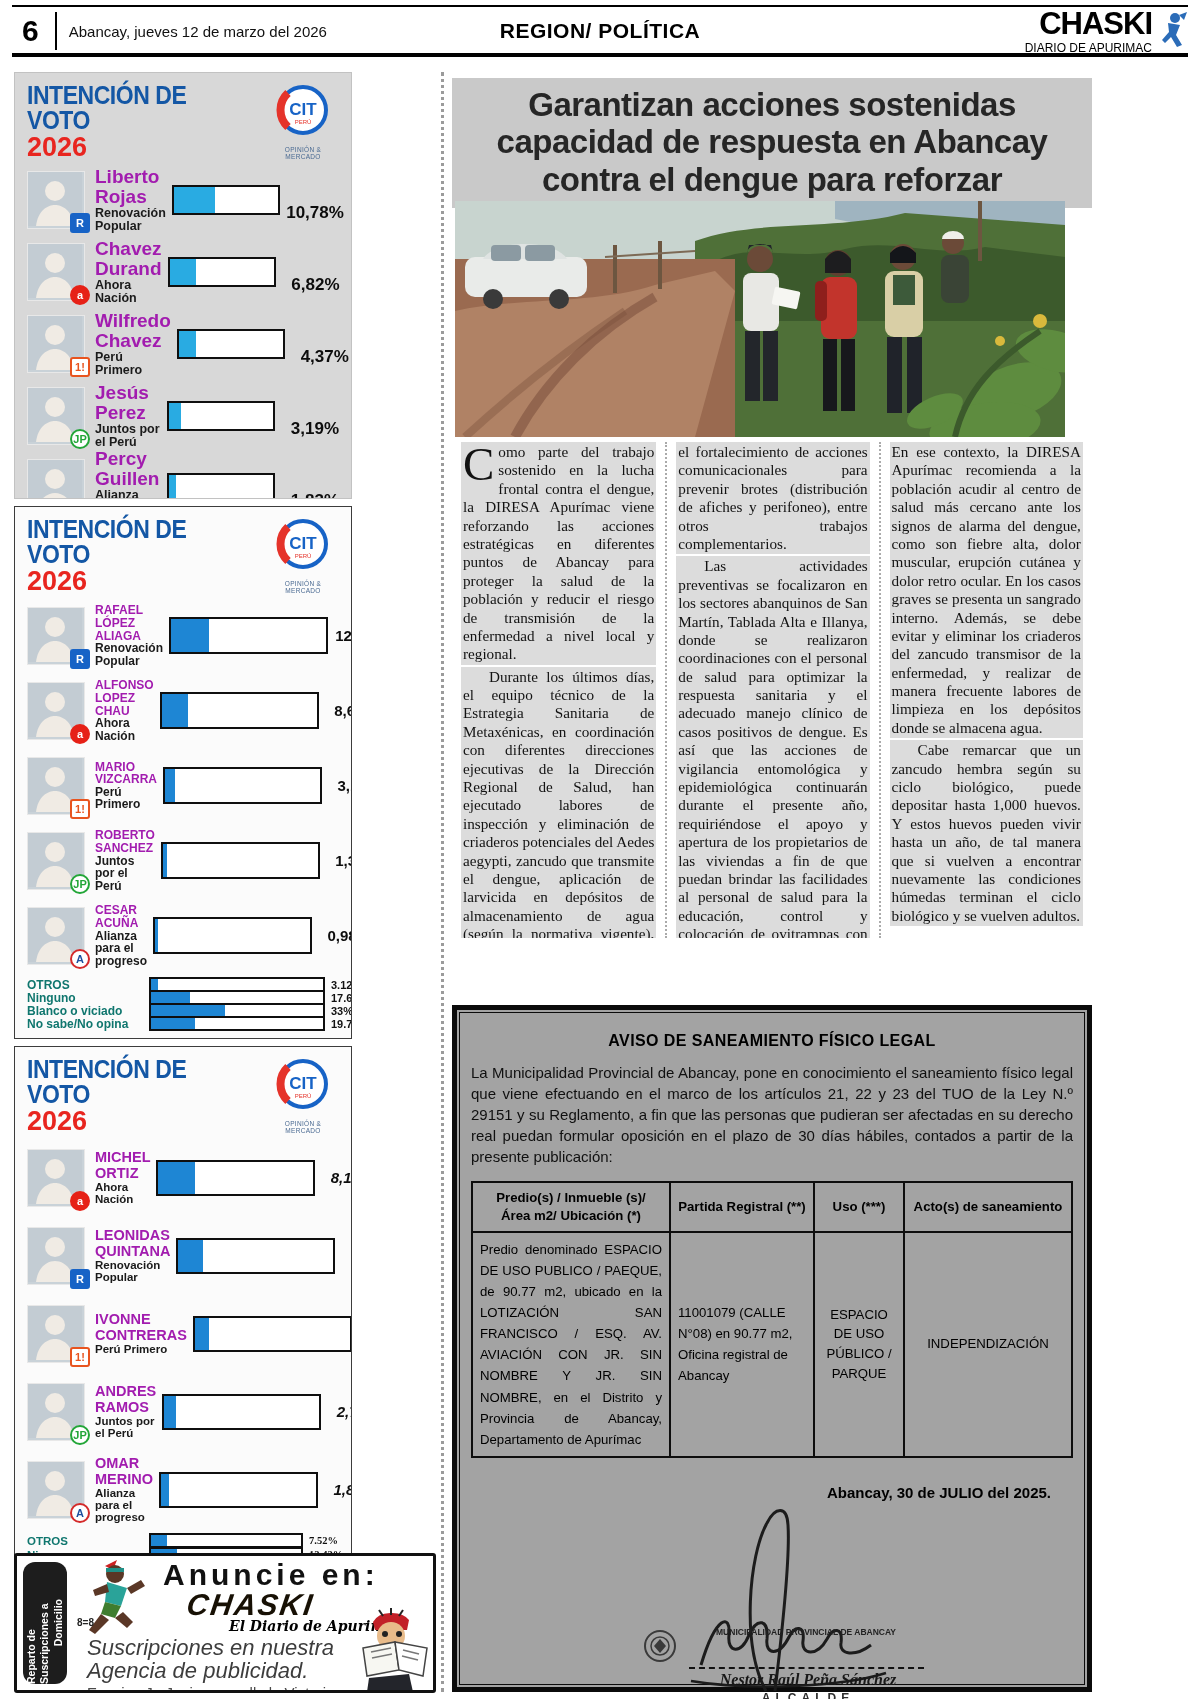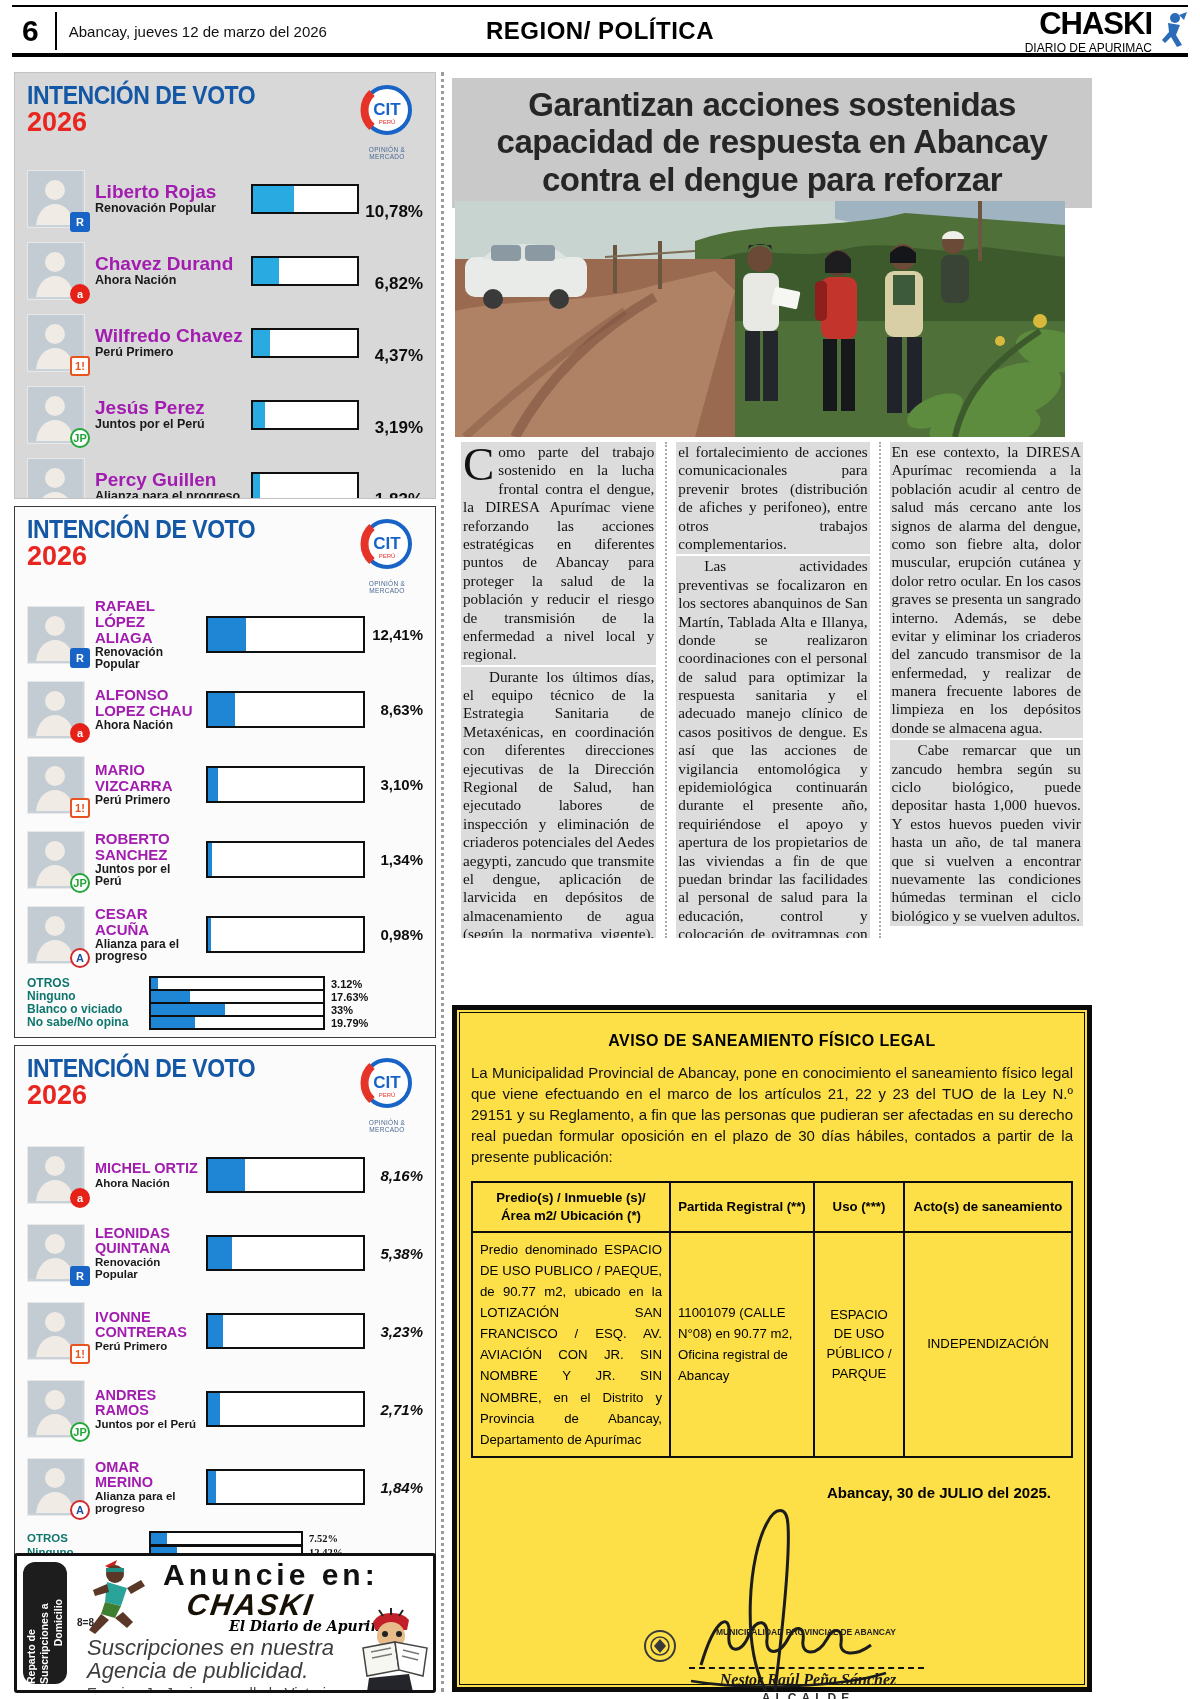--- a/index.html
+++ b/index.html
@@ -4,26 +4,26 @@
 <style>
   html,body{margin:0;padding:0;background:#e8e8e8;}
   #page{position:relative;width:1200px;height:1699px;background:#ffffff;margin:0 auto;
         font-family:"Liberation Sans",sans-serif;overflow:hidden;}
   
   .rule{position:absolute;background:#000;}
   #hdr{position:absolute;left:12px;top:10px;right:12px;height:42px;display:flex;align-items:center;}
   #hdr .pgnum{font-size:30px;font-weight:bold;padding:0 16px 0 10px;}
   #hdr .vbar{width:2px;height:38px;background:#000;margin-right:12px;}
   #hdr .date{font-size:15px;color:#111;}
-  #hdr .section{position:absolute;left:0;right:0;text-align:center;font-size:24px;font-weight:bold;letter-spacing:.5px;}
+  #hdr .section{position:absolute;left:0;right:0;text-align:center;font-size:21px;font-weight:bold;letter-spacing:.5px;}
   #hdr .brand-wrap{margin-left:auto;text-align:right;line-height:1;display:flex;align-items:center;gap:6px;}
   #hdr .brand{font-size:31px;font-weight:800;letter-spacing:-1px;}
   #hdr .brand-sub{font-size:12px;margin-top:3px;text-align:center;}
   
-  #left-col{position:absolute;left:14px;top:72px;width:422px;}
+  #left-col{position:absolute;left:14px;top:72px;width:338px;}
   .poll{position:relative;margin-bottom:7px;padding:10px 12px 8px 12px;box-sizing:border-box;overflow:hidden;}
   .poll-gray{background:#d8d8d8;border:1px solid #c2c2c2;height:427px;}
   .poll-white{background:#fbfbfb;border:1px solid #3c3c3c;}
   .poll-head{display:flex;justify-content:space-between;align-items:flex-start;margin-bottom:6px;}
   .poll-title{font-size:25px;font-weight:800;color:#1457a5;letter-spacing:-.5px;transform:scaleX(.92);transform-origin:left;line-height:1;}
   .poll-year{font-size:27px;font-weight:800;color:#e8251f;line-height:1.05;}
   .cit{width:72px;text-align:center;flex:none;}
   .cit .tagline{font-size:6.5px;color:#4a6a92;letter-spacing:.3px;margin-top:1px;}
   .cand-row{display:flex;align-items:center;margin-bottom:6px;}
   .photo{position:relative;width:56px;height:56px;background:#c9d2d8;flex:none;border:1px solid #e8e8e8;}
@@ -40,21 +40,21 @@
   .oth-row{display:flex;align-items:center;}
   .oth-label{font-weight:700;color:#0f766e;flex:none;line-height:1.05;}
   .oth-bar{position:relative;background:#fff;border:1px solid #0f0f0f;flex:none;}
   .oth-bar .fill{position:absolute;left:0;top:0;bottom:0;}
   .oth-pct{font-weight:700;color:#111;margin-left:6px;}
   
   .sz1 .cand-row{height:66px;}
   .sz1 .cname{font-size:19px;}  .sz1 .cparty{font-size:12.5px;}
   .sz1 .bar{width:104px;height:26px;} .sz1 .cpct{font-size:17px;width:64px;margin-top:26px;}
   .sz2 .cand-row{height:69px;}
-  .sz2 .cname{font-size:15px;} .sz2 .cparty{font-size:12px;}
+  .sz2 .cname{font-size:12px;} .sz2 .cparty{font-size:12px;}
   .sz2 .bar{width:155px;height:33px;} .sz2 .cpct{font-size:15px;width:58px;}
   .sz2 .oth-row{height:13px;} .sz2 .oth-label{font-size:12px;width:122px;}
   .sz2 .oth-bar{width:172px;height:11px;border-width:2px;} .sz2 .oth-pct{font-size:11px;}
   .sz3 .cand-row{height:72px;}
   .sz3 .cname{font-size:14.5px;} .sz3 .cparty{font-size:11.5px;}
   .sz3 .bar{width:155px;height:32px;} .sz3 .cpct{font-size:15px;width:58px;font-style:italic;}
   .sz3 .oth-row{height:14px;} .sz3 .oth-label{font-size:11.5px;width:122px;}
   .sz3 .oth-bar{width:150px;height:11px;border-width:2px;} .sz3 .oth-pct{font-size:10.5px;font-family:Liberation Serif, serif;}
   
   #ad{position:absolute;left:14px;top:1553px;width:422px;height:140px;border:3px solid #111;border-radius:3px;
@@ -78,21 +78,21 @@
   #photo{position:absolute;left:455px;top:201px;width:610px;height:236px;overflow:hidden;background:#b9a795;}
   #story{position:absolute;left:452px;top:442px;width:640px;height:496px;display:flex;overflow:hidden;}
   .story-col{width:33.33%;box-sizing:border-box;padding:0 9px;overflow:hidden;}
   .story-col + .story-col{border-left:2px dotted #aaa;}
   .story-col p{margin:0 0 2px 0;background:#dcdcdc;padding:1px 2px;text-align:justify;
        font-family:"Liberation Serif",serif;font-size:15.2px;line-height:1.21;color:#121212;}
   .story-col p.indent{text-indent:26px;}
   p.dropcap::first-letter{float:left;font-size:47px;line-height:.82;padding:2px 4px 0 0;font-family:"Liberation Serif",serif;}
   
   #aviso{position:absolute;left:452px;top:1005px;width:640px;height:687px;box-sizing:border-box;
-         border:5px solid #0b0b0b;outline:1px solid #0b0b0b;outline-offset:-8px;background:#fde047;padding:16px 14px;}
+         border:5px solid #0b0b0b;outline:1px solid #0b0b0b;outline-offset:-8px;background:#a3a3a3;padding:16px 14px;}
   .aviso-title{text-align:center;font-size:16px;font-weight:800;letter-spacing:.4px;margin-top:6px;}
   .aviso-intro{font-size:15px;line-height:1.4;text-align:justify;margin-top:12px;color:#101010;}
   .aviso-table{width:100%;border-collapse:collapse;margin-top:14px;table-layout:fixed;}
   .aviso-table th,.aviso-table td{border:2px solid #0d0d0d;padding:6px 7px;font-size:13.2px;vertical-align:middle;}
   .aviso-table th{font-weight:800;text-align:center;line-height:1.35;}
   .aviso-table td.c1{text-align:justify;vertical-align:top;line-height:1.6;}
   .aviso-table td.c2{text-align:left;line-height:1.6;}
   .aviso-table td.c3,.aviso-table td.c4{text-align:center;line-height:1.5;}
   .aviso-date{text-align:right;font-weight:800;font-size:15px;padding-right:22px;margin-top:26px;}
   .sig-block{position:relative;height:210px;margin-top:8px;}

